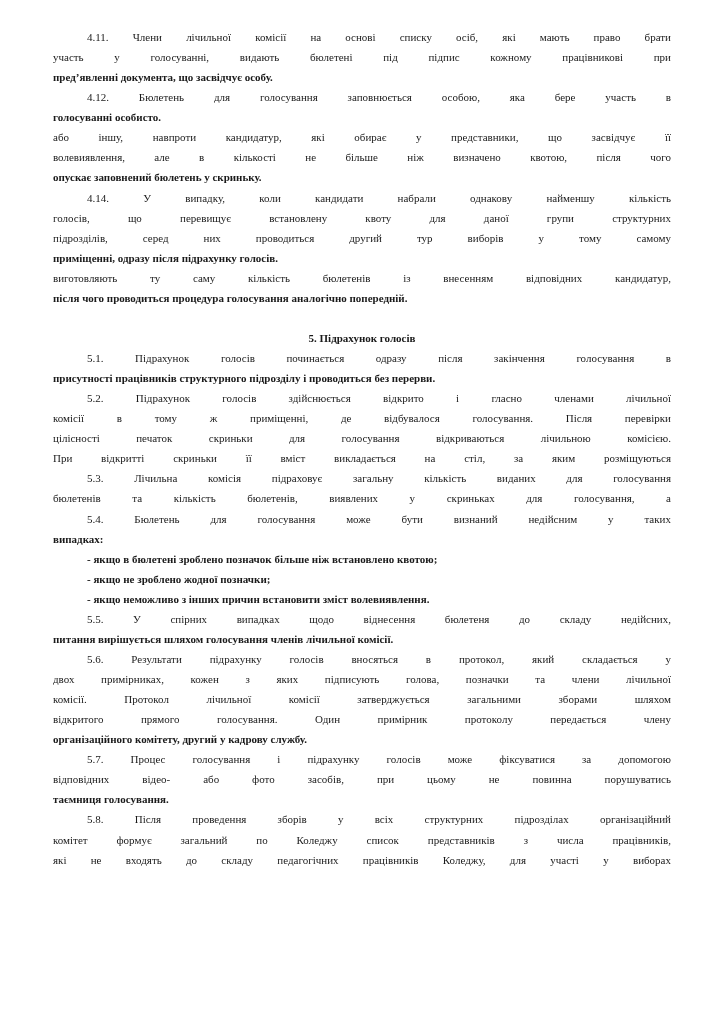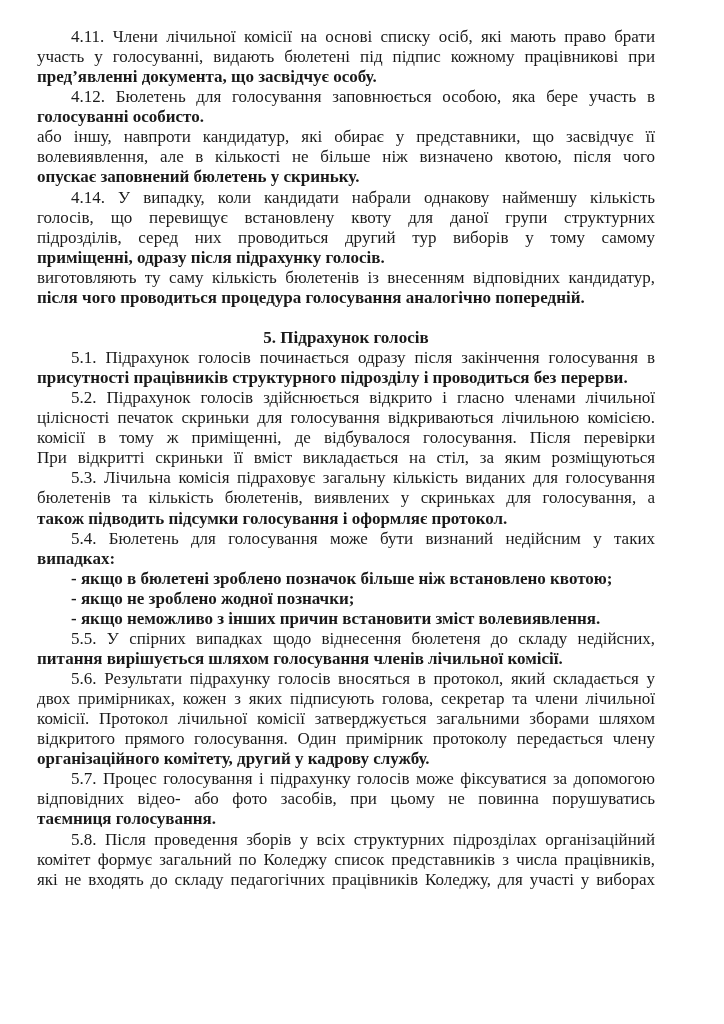--- a/index.html
+++ b/index.html
@@ -1,20 +1,20 @@
 <!DOCTYPE html>
 <html><head>
 <meta charset="utf-8">
 <style>
   html, body { margin: 0; padding: 0; background: #ffffff; }
   body { width: 724px; height: 1024px; overflow: hidden; position: relative; }
   .page {
-    position: absolute; left: 37px; top: 27px; width: 618px;
+    position: absolute; left: 53px; top: 27px; width: 618px;
     font-family: "Liberation Serif", "DejaVu Serif", serif;
-    font-size: 17px; line-height: 20.07px; color: #1a1a1a;
+    font-size: 11px; line-height: 20.07px; color: #1a1a1a;
   }
   .ln { display: block; height: 20.07px; white-space: nowrap; overflow: visible; }
   .j { text-align: justify; text-align-last: justify; white-space: normal; }
   .ind { padding-left: 34px; }
   .last { text-align: left; font-weight: bold; }
   .blank { height: 20.07px; }
   .heading { text-align: center; font-weight: bold; }
 </style>
 </head>
 <body>
@@ -48,49 +48,48 @@
     </div>
   <div class="blank"></div>
   <div class="ln heading">5. Підрахунок голосів</div>
   <div id="sec5">
       <div>
         <span class="ln ind j">5.1. Підрахунок голосів починається одразу після закінчення голосування в</span>
         <span class="ln last">присутності працівників структурного підрозділу і проводиться без перерви.</span>
       </div>
       <div>
         <span class="ln ind j">5.2. Підрахунок голосів здійснюється відкрито і гласно членами лічильної</span>
+        <span class="ln j">комісії в тому ж приміщенні, де відбувалося голосування. Після перевірки</span>
         <span class="ln j">цілісності печаток скриньки для голосування відкриваються лічильною комісією.</span>
-        <span class="ln j">комісії в тому ж приміщенні, де відбувалося голосування. Після перевірки</span>
         <span class="ln j">При відкритті скриньки її вміст викладається на стіл, за яким розміщуються</span>
       </div>
       <div>
         <span class="ln ind j">5.3. Лічильна комісія підраховує загальну кількість виданих для голосування</span>
         <span class="ln j">бюлетенів та кількість бюлетенів, виявлених у скриньках для голосування, а</span>
-        <span class="ln last">також підводить підсумки голосування і оформляє протокол.</span>
       </div>
       <div>
         <span class="ln ind j">5.4. Бюлетень для голосування може бути визнаний недійсним у таких</span>
         <span class="ln last">випадках:</span>
       </div>
       <div>
         <span class="ln ind last">- якщо в бюлетені зроблено позначок більше ніж встановлено квотою;</span>
       </div>
       <div>
         <span class="ln ind last">- якщо не зроблено жодної позначки;</span>
       </div>
       <div>
         <span class="ln ind last">- якщо неможливо з інших причин встановити зміст волевиявлення.</span>
       </div>
       <div>
         <span class="ln ind j">5.5. У спірних випадках щодо віднесення бюлетеня до складу недійсних,</span>
         <span class="ln last">питання вирішується шляхом голосування членів лічильної комісії.</span>
       </div>
       <div>
         <span class="ln ind j">5.6. Результати підрахунку голосів вносяться в протокол, який складається у</span>
-        <span class="ln j">двох примірниках, кожен з яких підписують голова, секретар та члени лічильної</span>
+        <span class="ln j">двох примірниках, кожен з яких підписують голова, позначки та члени лічильної</span>
         <span class="ln j">комісії. Протокол лічильної комісії затверджується загальними зборами шляхом</span>
         <span class="ln j">відкритого прямого голосування. Один примірник протоколу передається члену</span>
         <span class="ln last">організаційного комітету, другий у кадрову службу.</span>
       </div>
       <div>
         <span class="ln ind j">5.7. Процес голосування і підрахунку голосів може фіксуватися за допомогою</span>
         <span class="ln j">відповідних відео- або фото засобів, при цьому не повинна порушуватись</span>
         <span class="ln last">таємниця голосування.</span>
       </div>
       <div>

